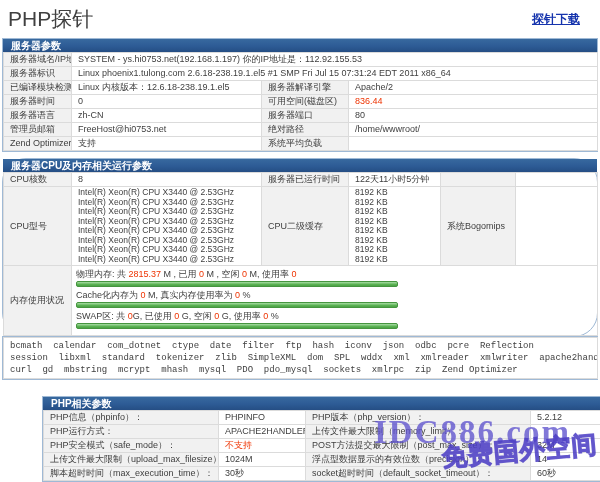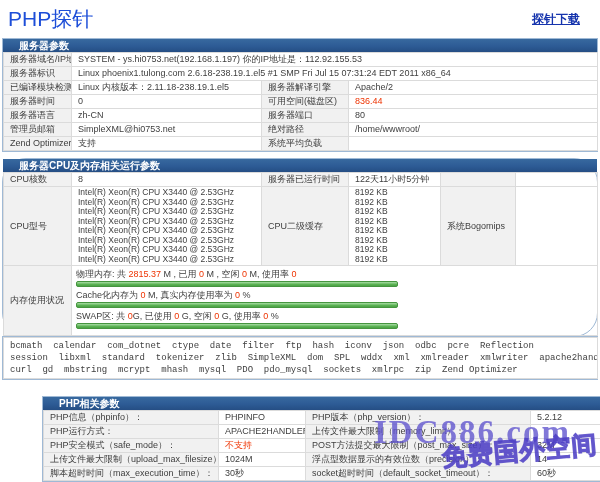--- a/index.html
+++ b/index.html
@@ -1,22 +1,22 @@
 <!DOCTYPE html>
 <html><head>
 <meta charset="utf-8">
 <style>
   html,body{margin:0;padding:0;}
   #page{position:relative;width:600px;height:482px;background:#fff;overflow:hidden;
         font-family:"Liberation Sans","DejaVu Sans",sans-serif;color:#3e3e3e;}
-  #title{position:absolute;left:8px;top:5px;font-size:21px;color:#1d4ed8;letter-spacing:0;}
+  #title{position:absolute;left:8px;top:5px;font-size:21px;color:#404040;letter-spacing:0;}
   #dl-link{position:absolute;right:20px;top:11px;font-size:12px;font-weight:bold;
            color:#1634ad;text-decoration:underline;cursor:pointer;}
   .section{position:absolute;left:2px;width:594px;border:1px solid #9fb9d5;background:#fff;}
-  .sec-header{height:13px;line-height:13px;padding-left:16px;font-size:10px;font-weight:bold;color:#fff;
+  .sec-header{height:13px;line-height:13px;padding-left:8px;font-size:10px;font-weight:bold;color:#fff;
               background:linear-gradient(180deg,#38699f 0%,#2d5b95 55%,#254e84 100%);}
   table{border-collapse:collapse;width:100%;table-layout:fixed;}
   td{border:1px solid #dbdbdb;font-size:9px;height:13px;line-height:13px;
      padding:0 2px 0 6px;white-space:nowrap;overflow:hidden;vertical-align:middle;}
   td.lb{background:#f1f1f1;}
   .red{color:#ee3300;}
   .multi{padding-top:1px;padding-bottom:1px;}
   .multi div{height:9.5px;line-height:9.5px;font-size:8.5px;}
   .memcell{padding:3px 2px 3px 4px;}
   .memline{line-height:11px;font-size:9px;}
@@ -53,39 +53,39 @@
             <tr>
               <td class="lb">服务器域名/IP地址</td>
               <td colspan="3">SYSTEM - ys.hi0753.net(192.168.1.197) 你的IP地址是：112.92.155.53</td>
             </tr>
             <tr>
               <td class="lb">服务器标识</td>
               <td colspan="3">Linux phoenix1.tulong.com 2.6.18-238.19.1.el5 #1 SMP Fri Jul 15 07:31:24 EDT 2011 x86_64</td>
             </tr>
             <tr>
               <td class="lb">已编译模块检测</td>
-              <td>Linux 内核版本：2.11.18-238.19.1.el5</td>
+              <td>Linux 内核版本：12.6.18-238.19.1.el5</td>
               <td class="lb">服务器解译引擎</td>
               <td>Apache/2</td>
             </tr>
             <tr>
               <td class="lb">服务器时间</td>
               <td>0</td>
               <td class="lb">可用空间(磁盘区)</td>
               <td class="red">836.44</td>
             </tr>
             <tr>
               <td class="lb">服务器语言</td>
               <td>zh-CN</td>
               <td class="lb">服务器端口</td>
               <td>80</td>
             </tr>
             <tr>
               <td class="lb">管理员邮箱</td>
-              <td>SimpleXML@hi0753.net</td>
+              <td>FreeHost@hi0753.net</td>
               <td class="lb">绝对路径</td>
               <td>/home/wwwroot/</td>
             </tr>
             <tr>
               <td class="lb">Zend Optimizer</td>
               <td>支持</td>
               <td class="lb">系统平均负载</td>
               <td></td>
             </tr>
           </tbody>

